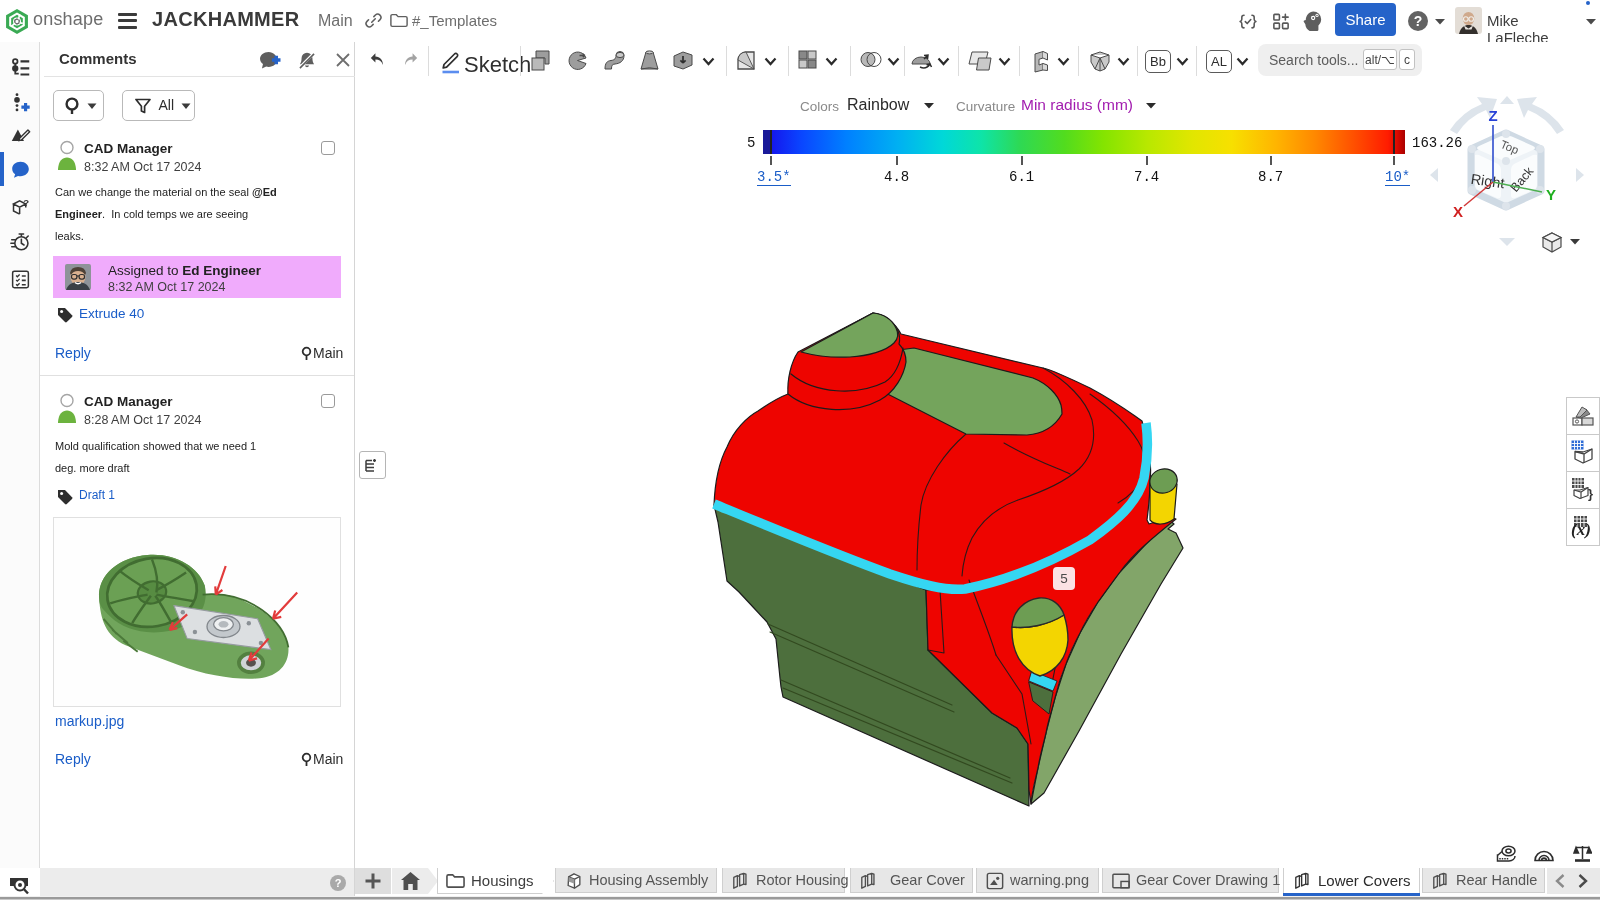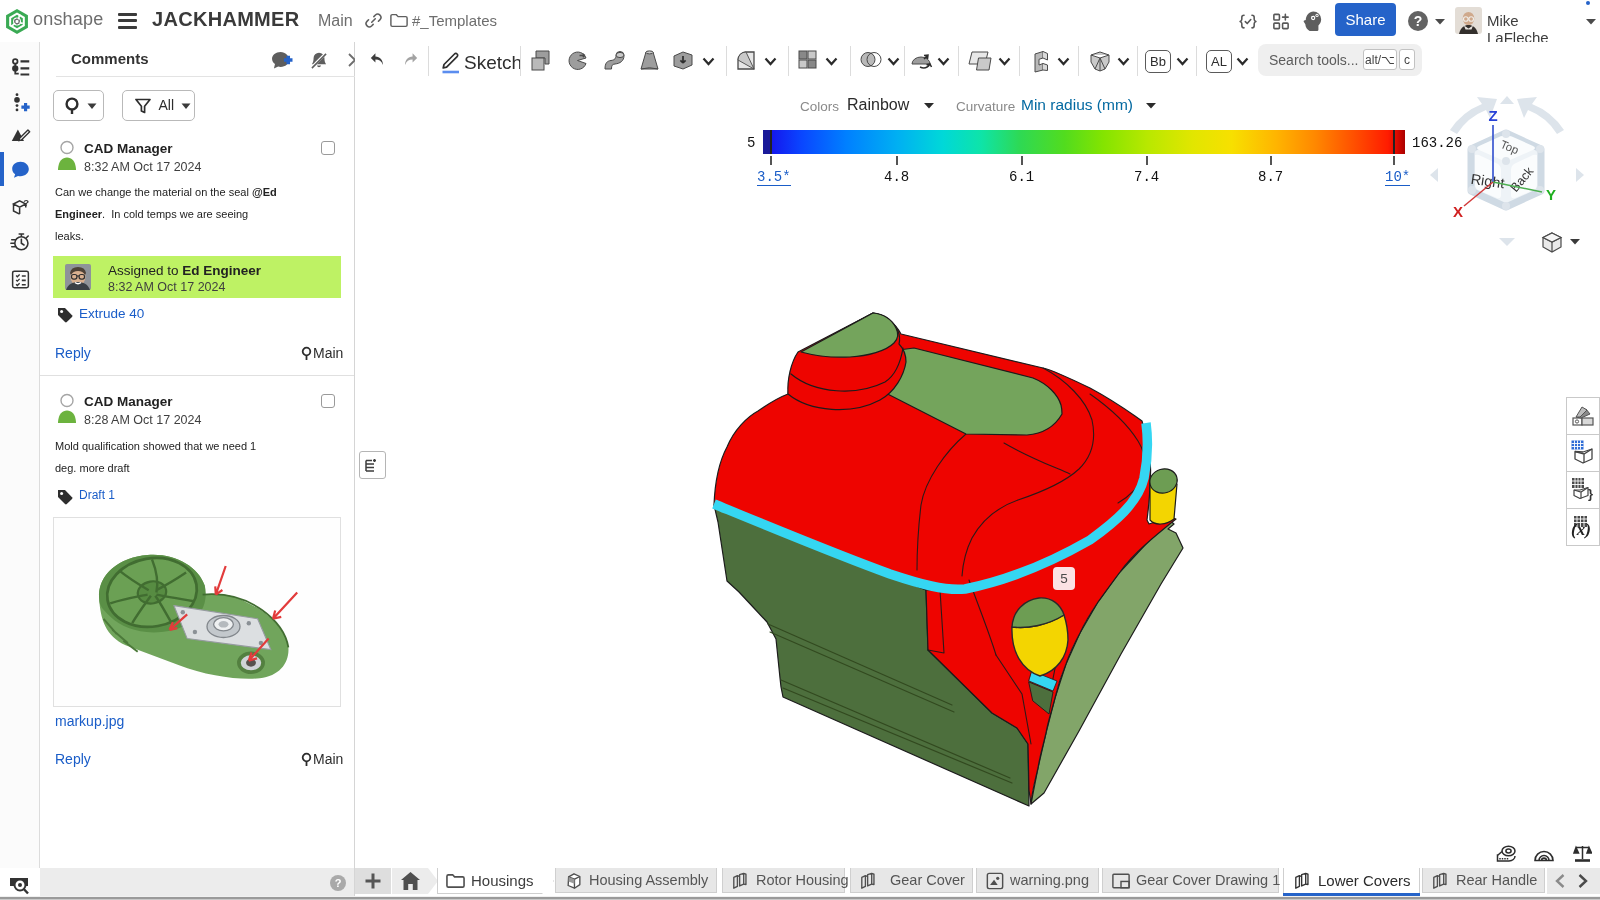--- a/index.html
+++ b/index.html
@@ -20,31 +20,31 @@
 #path { position:absolute; left:412px; top:12px; font-size:15px; color:#6e6e6e; }
 .share-btn { position:absolute; left:1335px; top:3px; width:61px; height:33px; background:#2563c9;
   color:#fff; font-size:15px; border-radius:4px; text-align:center; line-height:33px; }
 #username { position:absolute; left:1487px; top:12px; font-size:15px; color:#3d3d3d; }
 
 #sidebar { position:absolute; left:0; top:42px; width:40px; height:826px; background:#fbfbfb; border-right:1px solid #dcdcdc; }
 #sidebar .sideicon { position:absolute; left:10px; width:21px; height:21px; }
 #sel-bar { position:absolute; left:0; top:110px; width:4px; height:34px; background:#2563c9; }
 
 #panel { position:absolute; left:40px; top:42px; width:315px; height:854px; background:#fff; border-right:1px solid #d5d5d5; }
-#panel-header { position:absolute; left:16px; top:0; width:100%; height:35px; border-bottom:1px solid #e3e3e3; }
+#panel-header { position:absolute; left:4px; top:0; width:100%; height:35px; border-bottom:1px solid #e3e3e3; }
 #panel-header .title { position:absolute; left:15px; top:8px; font-size:15px; font-weight:bold; color:#333; }
 .pbtn { position:absolute; top:9px; }
 #filters { position:absolute; left:13px; top:48px; }
 .filter-btn { display:inline-block; height:31px; border:1px solid #b9b9b9; border-radius:5px; vertical-align:top; }
 .comment { font-size:11px; color:#222; }
 .cname { font-size:13.5px; font-weight:bold; color:#222; }
 .ctime { font-size:12.5px; color:#3f3f3f; }
 .cbox { position:absolute; width:14px; height:14px; border:1.6px solid #9a9a9a; border-radius:3px; background:#fff; }
 .blue { color:#1a5dc8; }
-.assigned { position:absolute; left:13px; width:288px; height:42px; background:#bef264; }
+.assigned { position:absolute; left:13px; width:288px; height:42px; background:#f0abfc; }
 .divider { position:absolute; left:0; width:100%; border-top:1px solid #e0e0e0; }
 #panel-footer { position:absolute; left:0; top:826px; width:100%; height:28px; background:#ececec; }
 
 .row { position:absolute; white-space:nowrap; }
 
 #toolbar { position:absolute; left:355px; top:42px; width:1245px; height:38px; background:#fff; }
 .tsep { position:absolute; top:4px; width:1px; height:30px; background:#dcdcdc; }
 .ticon { position:absolute; top:8px; }
 
 #canvas { position:absolute; left:355px; top:80px; width:1245px; height:788px; background:#fff; }
@@ -306,21 +306,21 @@
       <path d="M9.5 4 L4 9.5 L9.5 15 V11.4 C14 11.4 17 13.5 18.5 18 C18.8 12 15 8 9.5 7.7 Z" fill="#3d3d3d"></path>
     </svg>
     <svg class="ticon" style="left:45px" width="21" height="20" viewBox="0 0 24 24">
       <path d="M14.5 4 L20 9.5 L14.5 15 V11.4 C10 11.4 7 13.5 5.5 18 C5.2 12 9 8 14.5 7.7 Z" fill="#a3a3a3"></path>
     </svg>
     <div class="tsep" style="left:73px"></div>
     <svg class="ticon" style="left:86px" width="20" height="24" viewBox="0 0 20 24">
       <path d="M3 14.5 L13.5 4 a1.8 1.8 0 0 1 2.6 0 l0 0 a1.8 1.8 0 0 1 0 2.6 L5.6 17.1 L2.2 18 Z" fill="none" stroke="#2f2f2f" stroke-width="1.7" stroke-linejoin="round"></path>
       <path d="M1.5 22 H18" stroke="#5b8def" stroke-width="2.6"></path>
     </svg>
-    <span class="abs" style="left:109px;top:10px;font-size:19px;color:#2f2f2f">Sketch</span>
+    <span class="abs" style="left:109px;top:10px;font-size:22px;color:#2f2f2f">Sketch</span>
     <div class="tsep" style="left:165px"></div>
     <svg class="ticon" style="left:176px" width="19" height="21" viewBox="0 0 19 21">
       <path d="M5 1 H18 V14 H14 V8 L5 8 Z" fill="#9d9d9d" stroke="#4a4a4a"></path>
       <rect x="1" y="8" width="12" height="12" fill="#b9b9b9" stroke="#4a4a4a"></rect>
     </svg>
     <svg class="ticon" style="left:212px" width="21" height="21" viewBox="0 0 21 21">
       <path d="M10.5 10.5 L19 8 A8.7 8.7 0 1 0 19 13.5 Z" fill="#9d9d9d" stroke="#4a4a4a"></path>
       <path d="M12.5 5.5 H18 M18 5.5 l-2.2 -1.6 M18 5.5 l-2.2 1.6" fill="none" stroke="#4a4a4a" stroke-width="1.3"></path>
     </svg>
     <svg class="ticon" style="left:248px" width="22" height="21" viewBox="0 0 22 21">
@@ -415,21 +415,21 @@
     </div>
   </div>
   <div id="canvas"></div>
 
   <div class="row" style="left:800px;top:99px;font-size:13.5px;color:#8a8a8a">Colors</div>
   <div class="row" style="left:847px;top:96px;font-size:16px;color:#2b2b2b">Rainbow</div>
   <svg class="abs" style="left:923px;top:102px" width="12" height="8" viewBox="0 0 12 8">
       <path d="M1 1 L6 6.5 L11 1 Z" fill="#2b2b2b"></path>
     </svg>
   <div class="row" style="left:956px;top:99px;font-size:13.5px;color:#8a8a8a">Curvature</div>
-  <div class="row" style="left:1021px;top:96px;font-size:15.5px;color:#0369a1">Min radius (mm)</div>
+  <div class="row" style="left:1021px;top:96px;font-size:15.5px;color:#a21caf">Min radius (mm)</div>
   <svg class="abs" style="left:1145px;top:102px" width="12" height="8" viewBox="0 0 12 8">
       <path d="M1 1 L6 6.5 L11 1 Z" fill="#2b2b2b"></path>
     </svg>
 
   <div class="row mono" style="left:747px;top:135px;font-size:14px;color:#111">5</div>
   <div class="abs" style="left:763px;top:130px;width:642px;height:24px;background:linear-gradient(to right,
     #1a1a99 0px,#1a1a99 7px,#1418ee 9px,#0a46ff 6%,#0080ff 13%,#00b0f2 21%,#00d8d8 28%,#0ee4a8 34%,
     #2ed954 40%,#52dc1e 47%,#84e400 53%,#b9e800 60%,#e2e600 67%,#f7e000 73%,#ffb400 80%,#ff8800 86%,
     #ff5000 92%,#ff1c00 625px,#e80c00 632px,#a90000 642px);"></div>
   <div class="abs" style="left:770px;top:130px;width:1.6px;height:24px;background:#222"></div>

